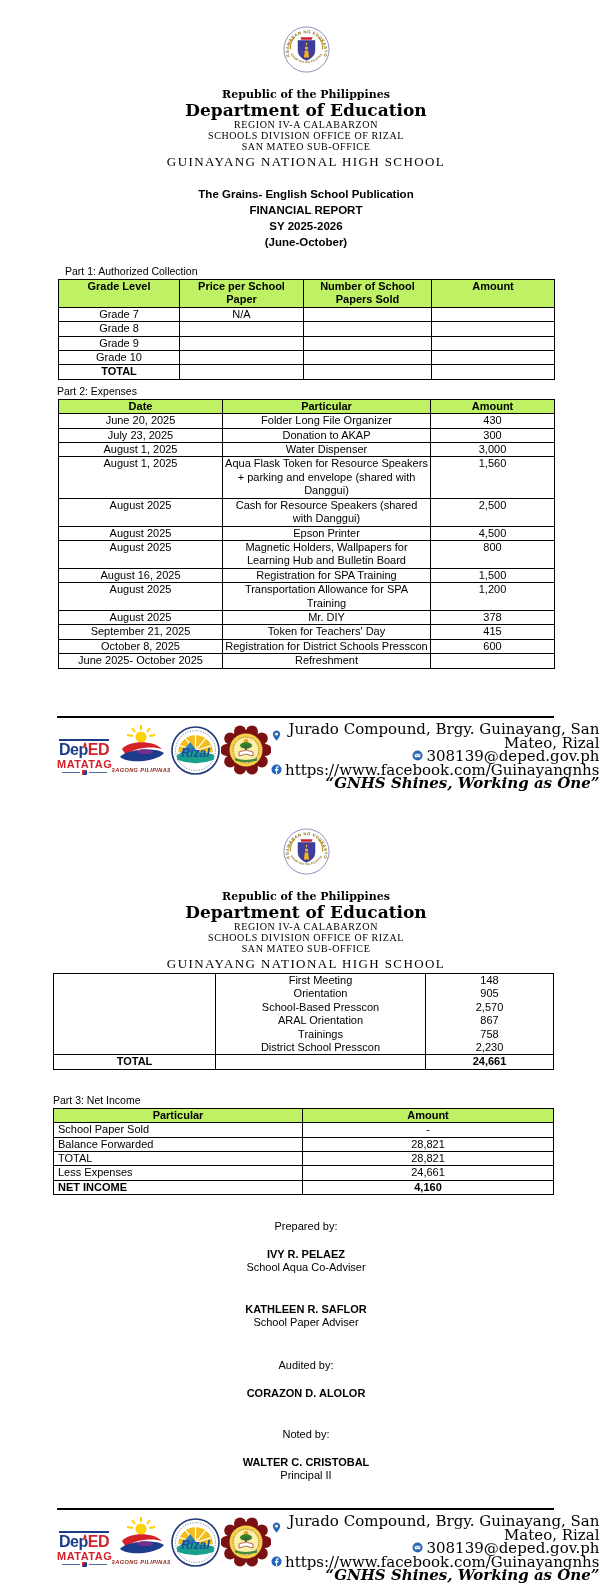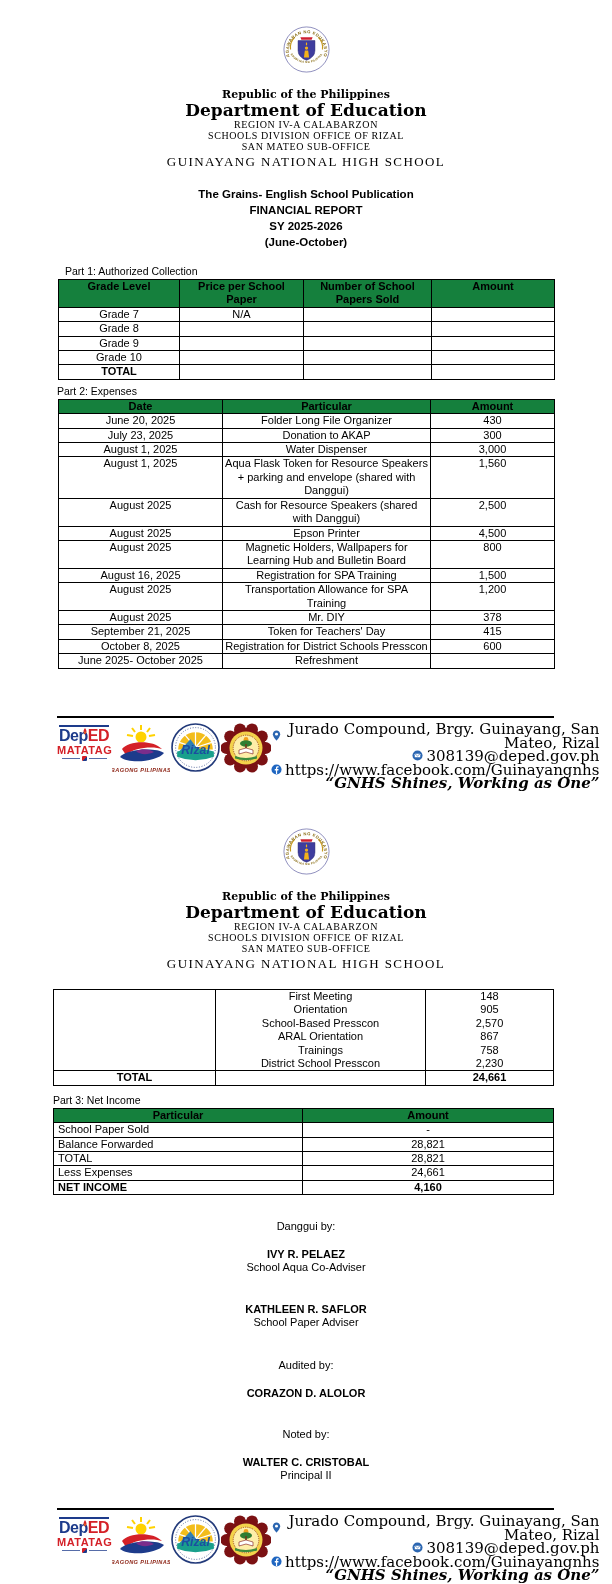--- a/index.html
+++ b/index.html
@@ -18,39 +18,39 @@
   
   .report-title{text-align:center;font-weight:bold;font-size:11.5px;line-height:16px;margin-top:17px;}
 
   
   .part-label{font-size:10.5px;line-height:12px;margin:0 0 2px 57px;}
   .p1-label{margin-top:15px;padding-left:8px;}
   .p2-label{margin-top:5px;}
   table{border-collapse:collapse;table-layout:fixed;margin-left:58px;}
   .t-page2{margin-left:53px;}
   td,th{border:1px solid #000;font-size:11px;line-height:13.4px;padding:0 2px;text-align:center;vertical-align:top;overflow:hidden;}
-  th{background:#15803d;font-weight:bold;}
+  th{background:#bef264;font-weight:bold;}
   .b{font-weight:bold;}
   .left{text-align:left;padding-left:4px;}
   .noborder-inner div{white-space:normal;}
 
   
   .signatures{text-align:center;font-size:11px;line-height:13px;}
   .sig-head{margin-top:26px;}
   .sig-head.first{margin-top:25px;}
   .sig-name{margin-top:15px;font-weight:bold;}
   .sig-name.gap{margin-top:29px;}
   .sig-head.audited{margin-top:30px;}
   .sig-head.noted{margin-top:28px;}
 
   
   .page-footer{position:absolute;left:0;top:716px;width:612px;}
   .footer-rule{border-top:2.5px solid #000;margin:0 58px 0 57px;}
   .footer-row{display:flex;align-items:flex-start;padding:5px 58px 0 57px;}
-  .logos{display:flex;align-items:flex-start;gap:1px;}
+  .logos{display:flex;align-items:flex-end;gap:1px;}
   .logo-deped{width:54px;text-align:center;}
   .deped-rule{height:2px;background:#1D3B8B;margin:2px 2px 0 2px;}
   .deped-word{font-size:16px;font-weight:bold;line-height:17px;letter-spacing:-0.5px;position:relative;}
   .deped-word .blue{color:#1D3B8B;}
   .deped-word .red{color:#D42027;}
   .flame-icon{position:absolute;left:24px;top:-4px;width:8px;height:9px;}
   .matatag{color:#D42027;font-weight:bold;font-size:11px;line-height:12px;letter-spacing:0.5px;}
   .deped-tag{height:5px;display:flex;align-items:center;justify-content:center;gap:2px;}
   .deped-tag .tagline{height:1.5px;width:18px;background:#1D3B8B;opacity:.75;}
   .deped-tag .tagdot{width:5px;height:5px;background:linear-gradient(135deg,#D42027 50%,#1D3B8B 50%);border-radius:1px;}
@@ -353,21 +353,21 @@
         <path d="M46.5,52 h7 l2,15 h-11 z" fill="#f5b31a"></path>
       </svg>
       <div class="lh-republic">Republic of the Philippines</div>
       <div class="lh-dept">Department of Education</div>
       <div class="lh-line">REGION IV-A CALABARZON</div>
       <div class="lh-line">SCHOOLS DIVISION OFFICE OF RIZAL</div>
       <div class="lh-line">SAN MATEO SUB-OFFICE</div>
       <div class="lh-school">GUINAYANG NATIONAL HIGH SCHOOL</div>
     </header>
 
-    <table class="t-page2" style="width:500px;margin-top:18px;">
+    <table class="t-page2" style="width:500px;margin-top:2px;">
       <colgroup>
           <col style="width:162px">
           <col style="width:210px">
           <col style="width:128px">
         </colgroup>
       <tbody>
           <tr>
         <td></td>
         <td class="noborder-inner">
           <div>First Meeting</div>
@@ -387,21 +387,21 @@
         </td>
       </tr>
       <tr>
         <td class="b">TOTAL</td>
         <td></td>
         <td class="b">24,661</td>
       </tr>
     </tbody>
       </table>
 
-    <div class="part-label" style="margin:8px 0 2px 53px;">Part 3: Net Income</div>
+    <div class="part-label" style="margin:24px 0 2px 53px;">Part 3: Net Income</div>
     <table class="t-page2" style="width:500px;">
       <colgroup>
           <col style="width:249px">
           <col style="width:251px">
         </colgroup>
       <tbody>
           <tr>
         <th>Particular</th>
         <th>Amount</th>
       </tr>
@@ -422,21 +422,21 @@
             <td>24,661</td>
           </tr>
       <tr>
             <td class="left b">NET INCOME</td>
             <td class="b">4,160</td>
           </tr>
     </tbody>
       </table>
 
     <div class="signatures">
-      <div class="sig-head first">Danggui by:</div>
+      <div class="sig-head first">Prepared by:</div>
       <div class="sig-name">IVY R. PELAEZ</div>
       <div class="sig-title">School Aqua Co-Adviser</div>
       <div class="sig-name gap">KATHLEEN R. SAFLOR</div>
       <div class="sig-title">School Paper Adviser</div>
       <div class="sig-head audited">Audited by:</div>
       <div class="sig-name">CORAZON D. ALOLOR</div>
       <div class="sig-head noted">Noted by:</div>
       <div class="sig-name">WALTER C. CRISTOBAL</div>
       <div class="sig-title">Principal II</div>
     </div>

